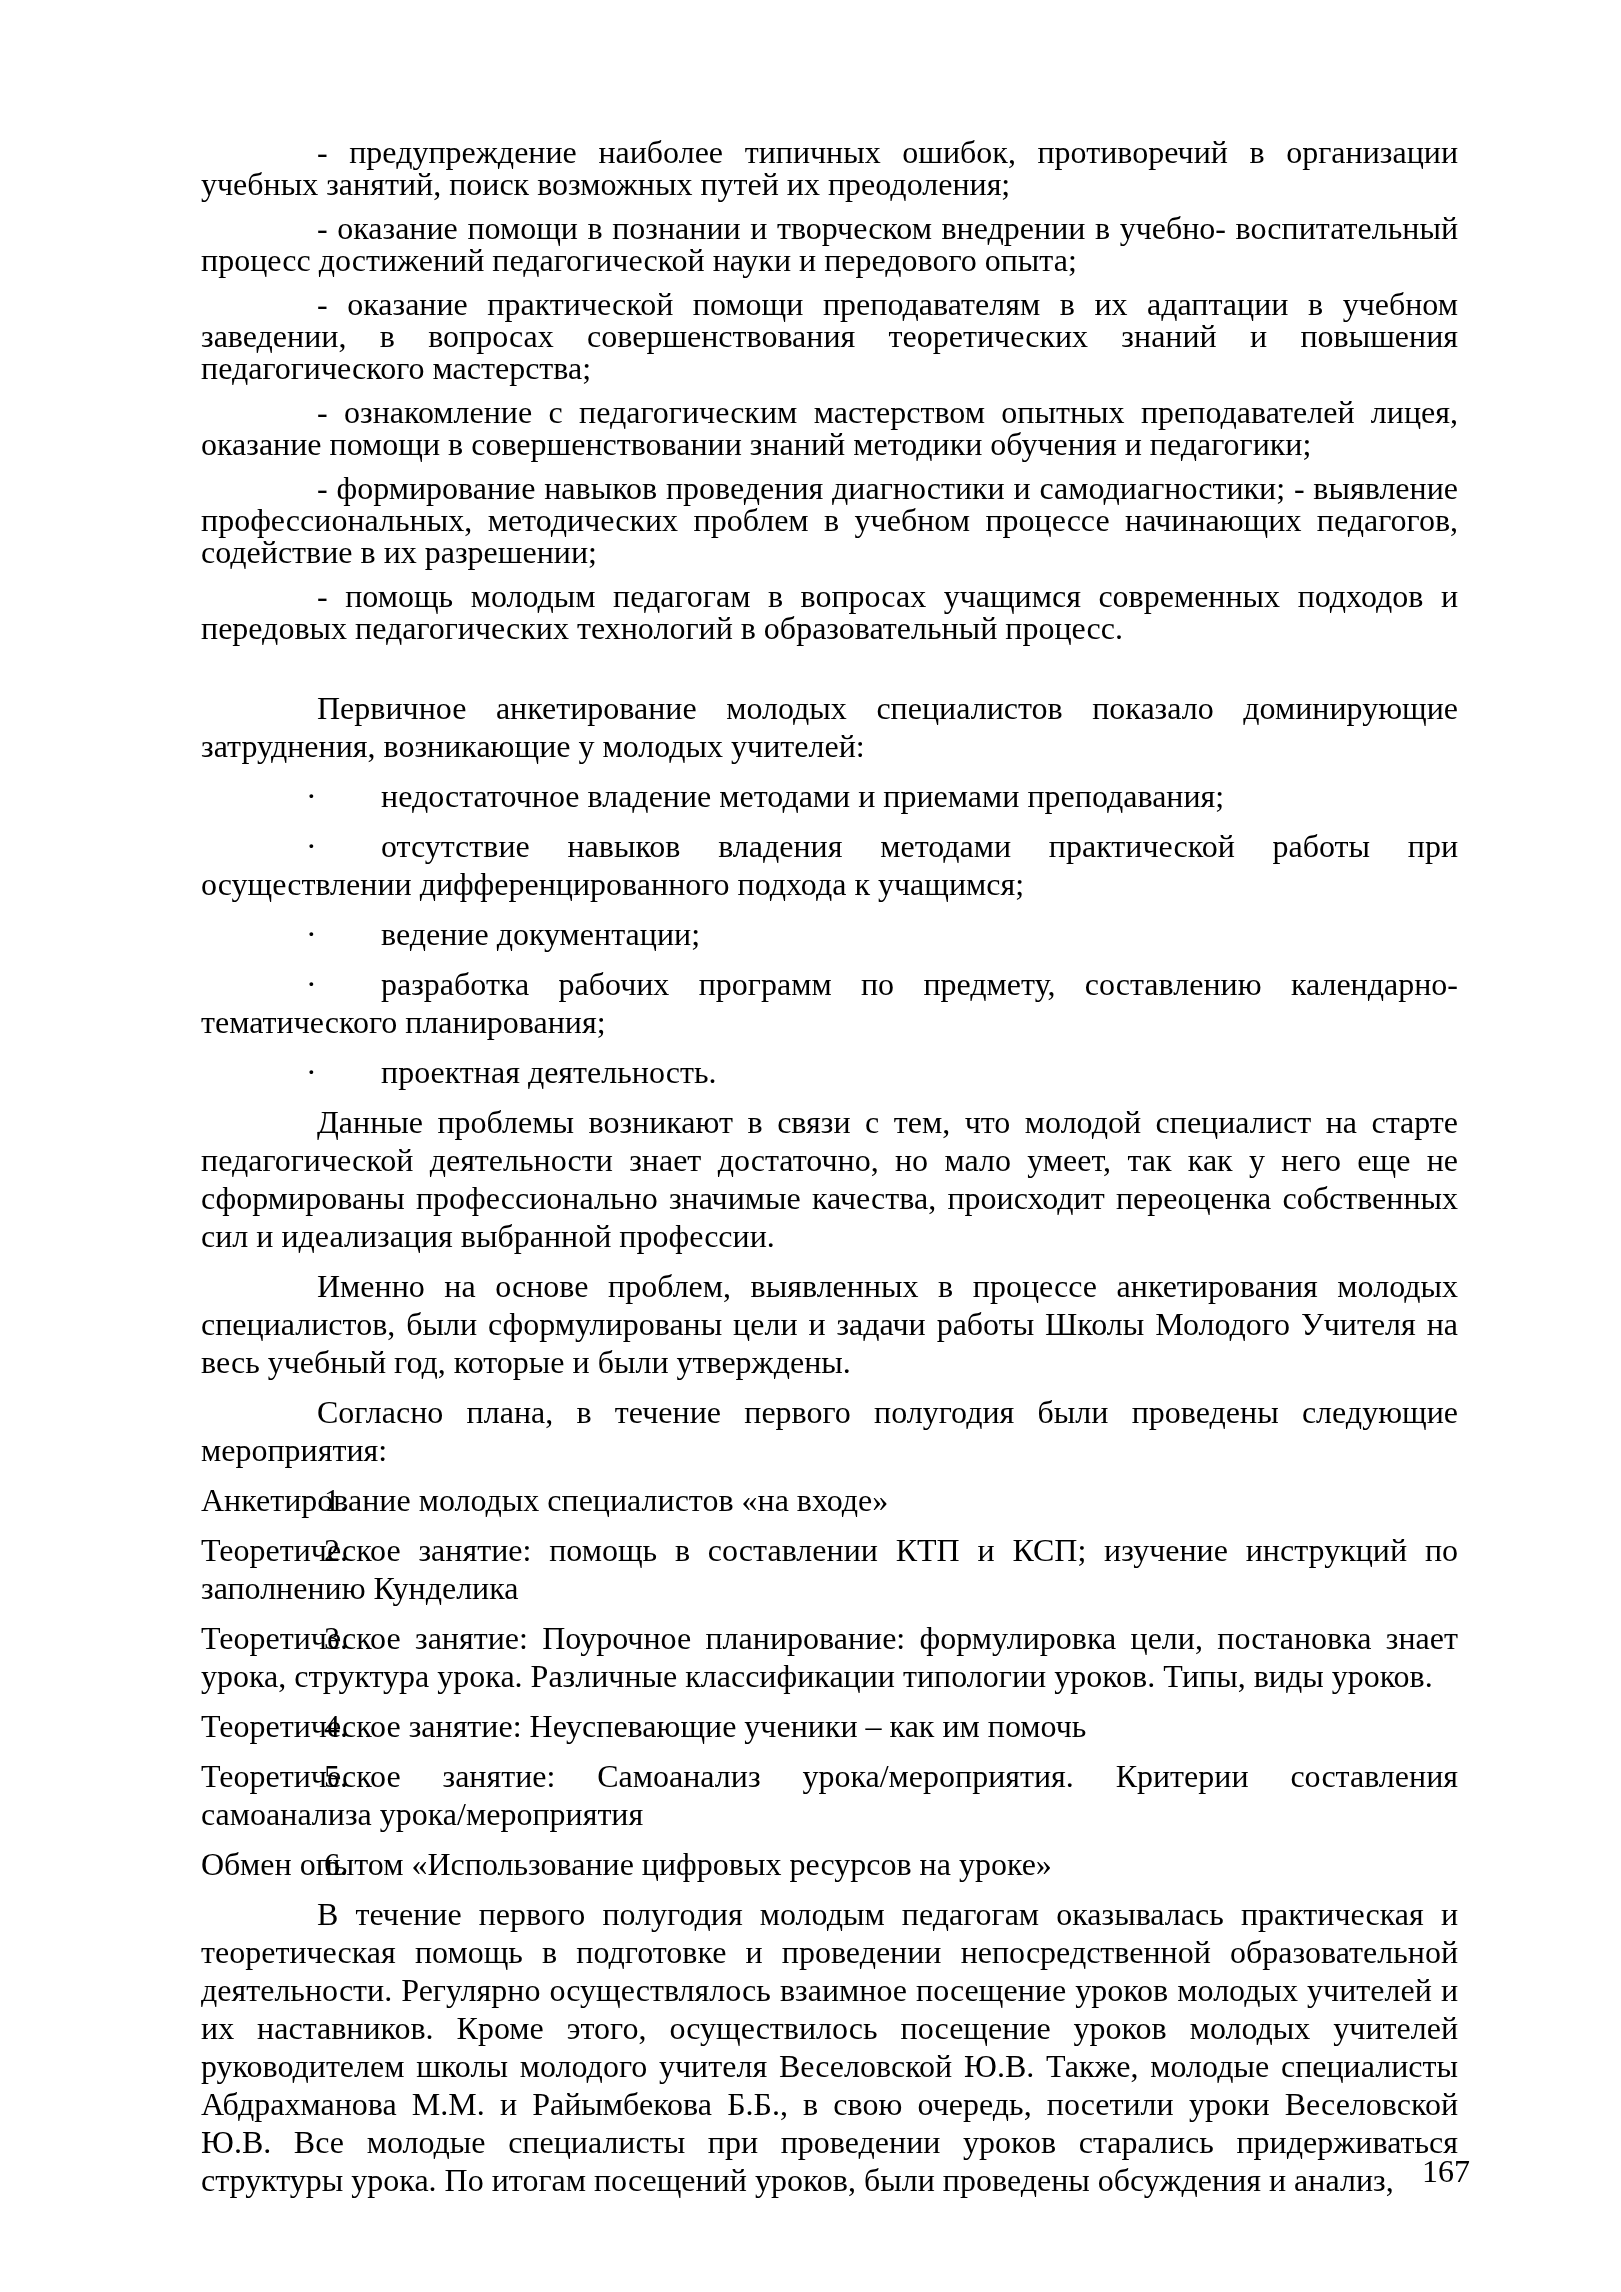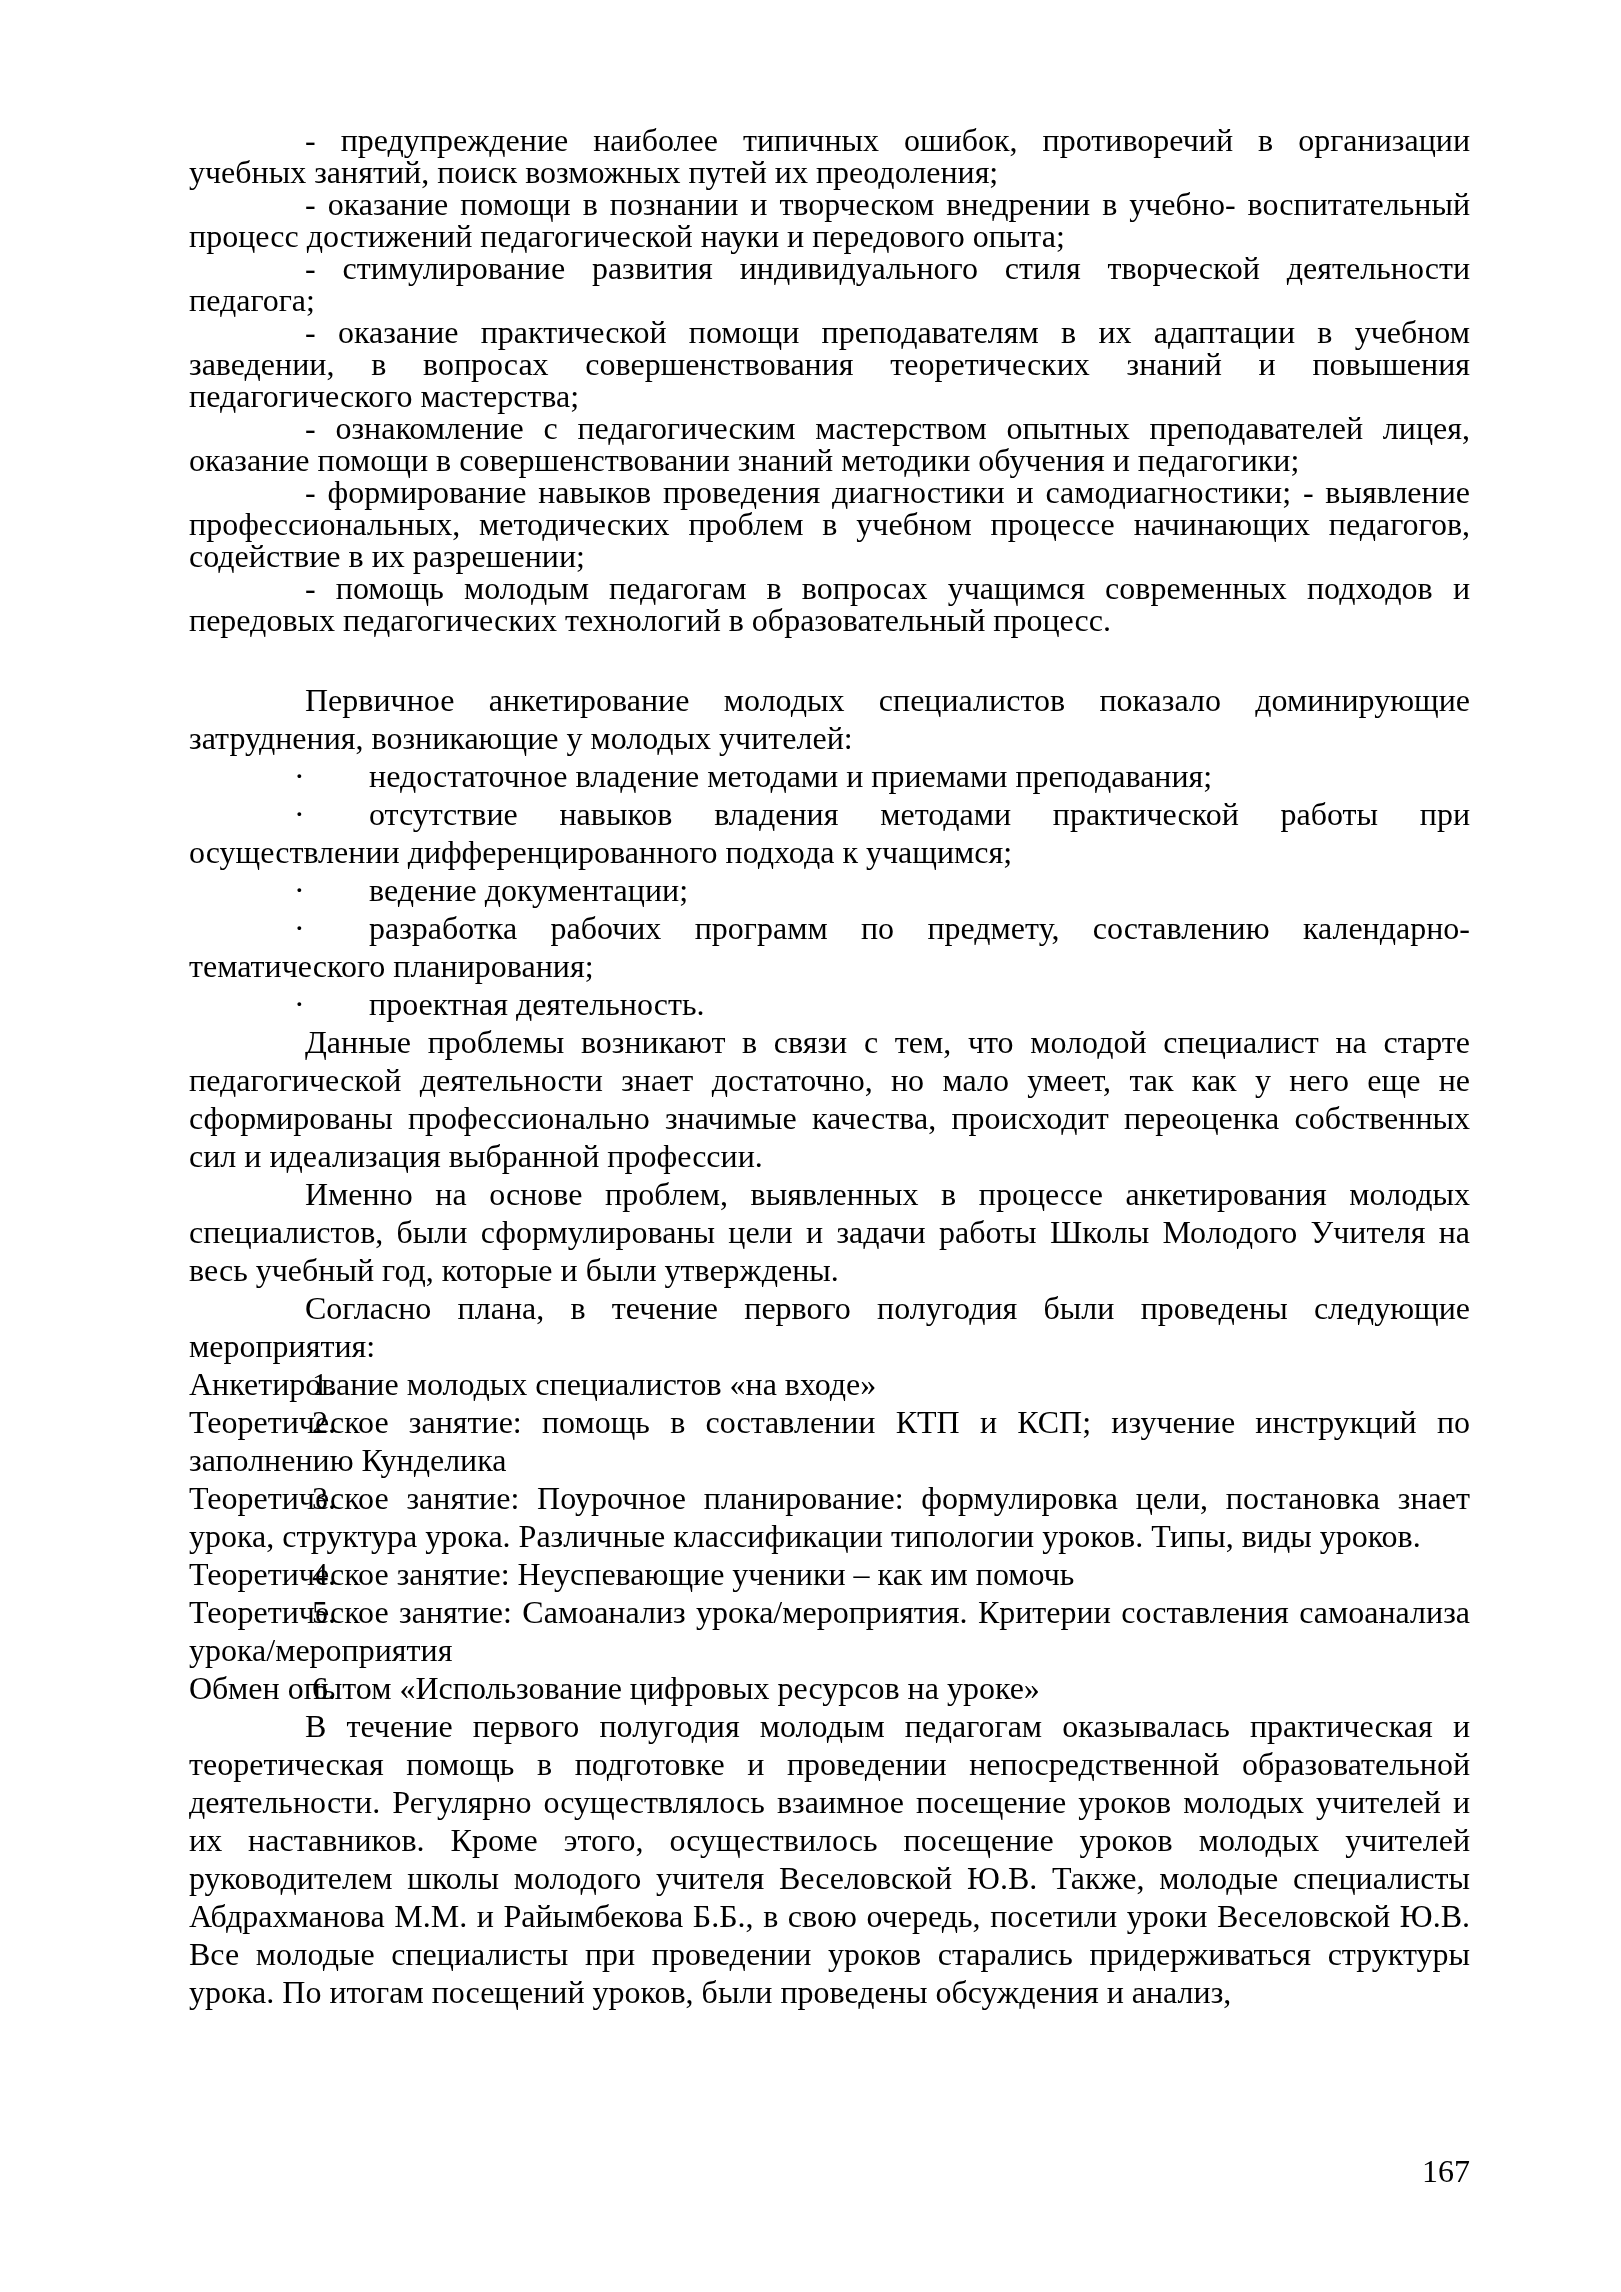--- a/index.html
+++ b/index.html
@@ -17,21 +17,21 @@
     overflow: hidden;
   }
   .text {
     position: absolute;
     left: 189px;
     top: 124px;
     width: 1281px;
     text-align: justify;
     font-size: 32px;
   }
-  .text p { margin: 0; padding: 0; }
+  .text p { margin: 12px; padding: 0; }
 
   
   .ga {
     line-height: 32px;
     margin: 0 0 11.8px 0;
     text-indent: 116px;
   }
   .ga.last { margin-bottom: 45px; }
 
   
@@ -57,21 +57,20 @@
   }
 </style>
 </head>
 <body>
 
 <div class="page">
   <div class="text">
 
     <p class="ga">- предупреждение наиболее типичных ошибок, противоречий в организации учебных занятий, поиск возможных путей их преодоления;</p>
     <p class="ga">- оказание помощи в познании и творческом внедрении в учебно- воспитательный процесс достижений педагогической науки и передового опыта;</p>
-    <p class="ga">- стимулирование развития индивидуального стиля творческой деятельности педагога;</p>
     <p class="ga">- оказание практической помощи преподавателям в их адаптации в учебном заведении, в вопросах совершенствования теоретических знаний и повышения педагогического мастерства;</p>
     <p class="ga">- ознакомление с педагогическим мастерством опытных преподавателей лицея, оказание помощи в совершенствовании знаний методики обучения и педагогики;</p>
     <p class="ga">- формирование навыков проведения диагностики и самодиагностики; - выявление профессиональных, методических проблем в учебном процессе начинающих педагогов, содействие в их разрешении;</p>
     <p class="ga last">- помощь молодым педагогам в вопросах учащимся современных подходов и передовых педагогических технологий в образовательный процесс.</p>
 
     <p class="pb para">Первичное анкетирование молодых специалистов показало доминирующие затруднения, возникающие у молодых учителей:</p>
 
     <p class="pb blt"><span class="bm">·</span><span>недостаточное владение методами и приемами преподавания;</span></p>
     <p class="pb blt"><span class="bm">·</span><span>отсутствие навыков владения методами практической работы при осуществлении дифференцированного подхода к учащимся;</span></p>
     <p class="pb blt"><span class="bm">·</span><span>ведение документации;</span></p>

